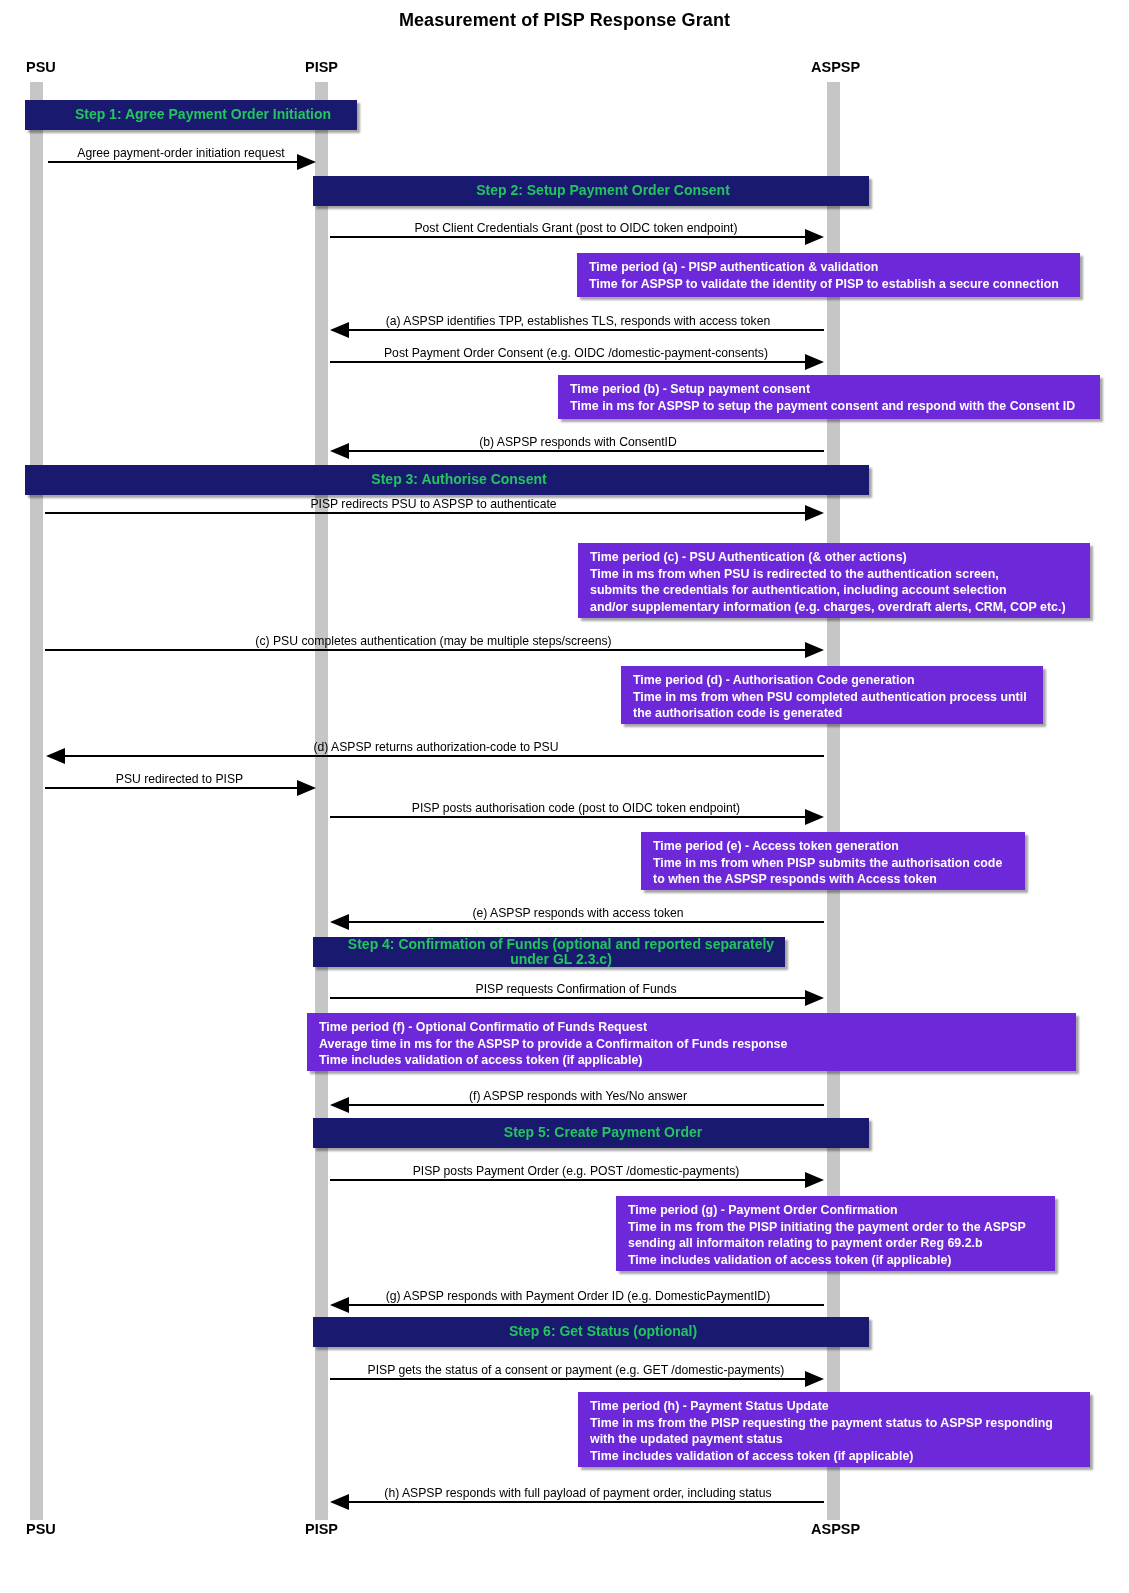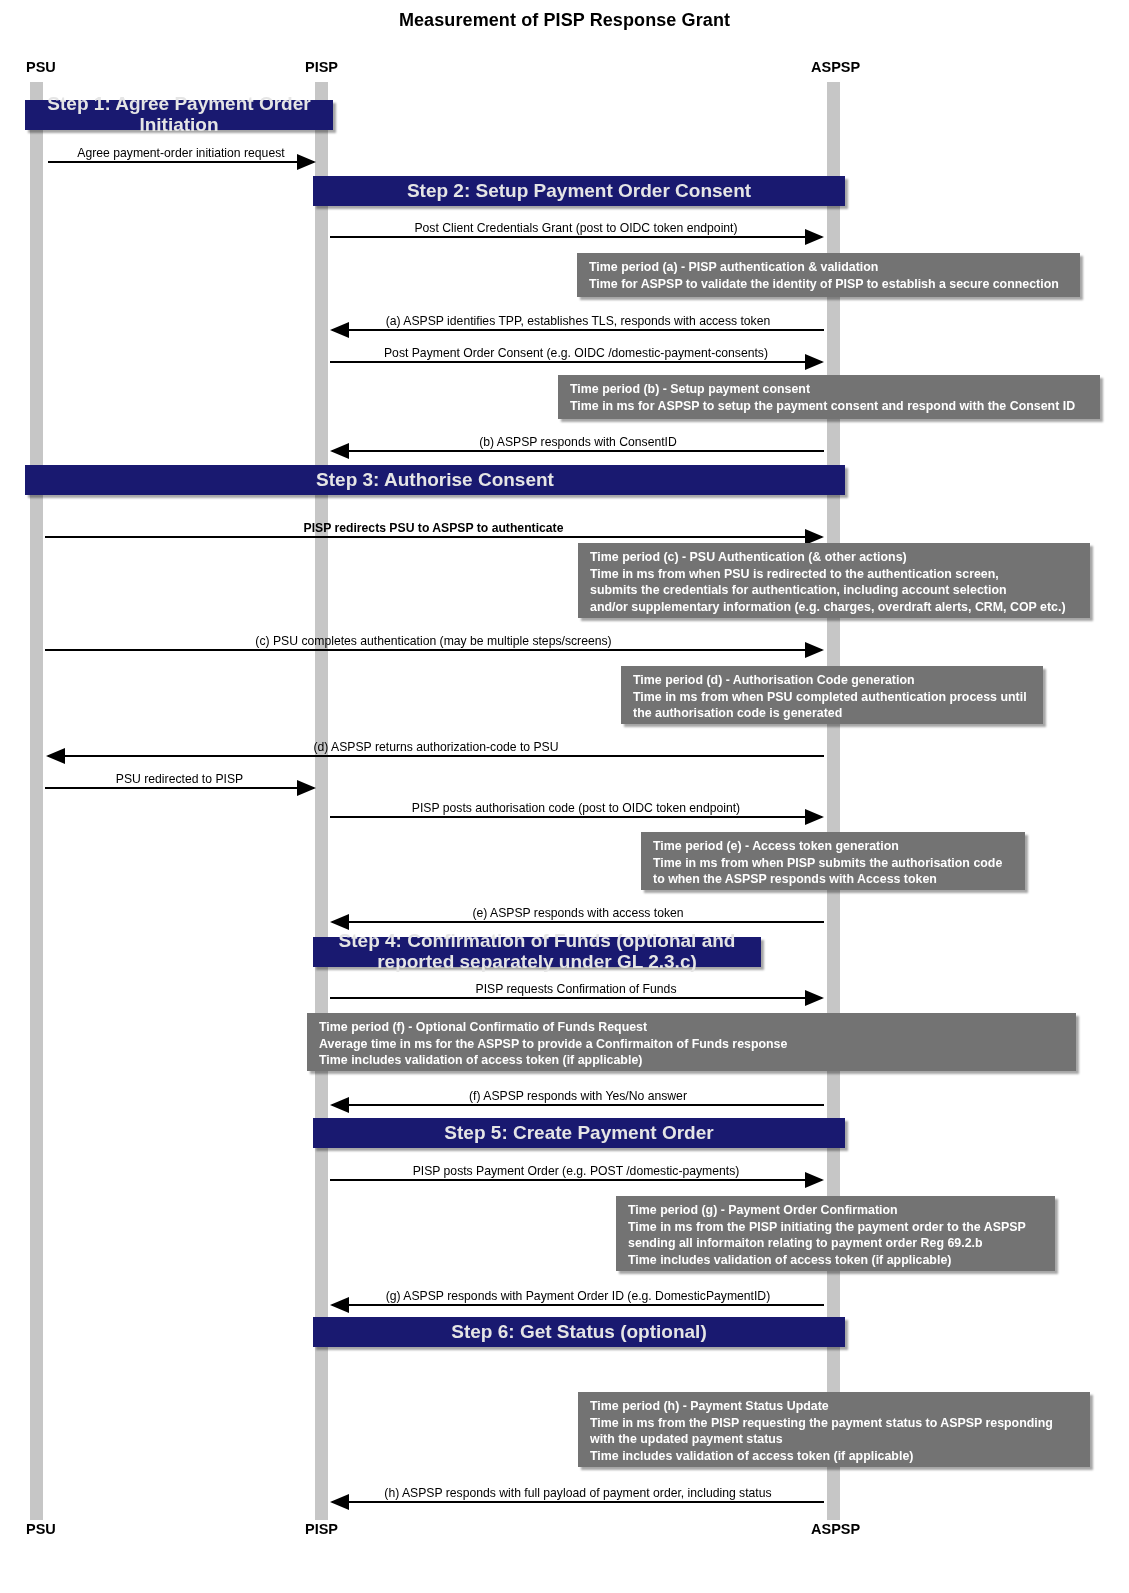--- a/index.html
+++ b/index.html
@@ -45,35 +45,36 @@
   .lifeline {
     position: absolute;
     width: 13px;
     background: #c6c6c6;
   }
 
   
   .step-bar {
     position: absolute;
     background: #191970;
-    color: #e5e5e5;
-    font-size: 19px;
+    color: #22c55e;
+    font-size: 14px;
     font-weight: bold;
     display: flex;
     align-items: center;
     justify-content: center;
     box-shadow: 3px 3px 2px rgba(0,0,0,0.35);
     text-align: center;
     line-height: 1.1;
+    padding-left: 24px;
   }
 
   
   .note-box {
     position: absolute;
-    background: #737373;
+    background: #6d28d9;
     color: #ffffff;
     font-size: 12.4px;
     font-weight: bold;
     box-shadow: 3px 3px 2px rgba(0,0,0,0.35);
     padding: 6px 22px 6px 12px;
     box-sizing: border-box;
     line-height: 1.33;
   }
   .note-box .note-line {
     display: block;
@@ -176,21 +177,21 @@
   </div>
 
   <div class="message dir-left" style="left:332px; top:428px; width:492px;">
     <span class="msg-label">(b) ASPSP responds with ConsentID</span>
     <span class="msg-line"></span>
     <span class="msg-head"></span>
   </div>
 
   <div class="step-bar" style="left:25px; top:465px; width:820px; height:30px;">Step 3: Authorise Consent</div>
 
-  <div class="message dir-right" style="left:45px; top:514px; width:777px;font-weight:bold;">
+  <div class="message dir-right" style="left:45px; top:490px; width:777px;">
     <span class="msg-label">PISP redirects PSU to ASPSP to authenticate</span>
     <span class="msg-line"></span>
     <span class="msg-head"></span>
   </div>
 
   <div class="note-box" style="left:578px; top:543px; width:512px; height:75px;">
     <span class="note-line">Time period (c) - PSU Authentication (&amp; other actions)</span>
     <span class="note-line">Time in ms from when PSU is redirected to the authentication screen,</span>
     <span class="note-line">submits the credentials for authentication, including account selection</span>
     <span class="note-line">and/or supplementary information (e.g. charges, overdraft alerts, CRM, COP etc.)</span>
@@ -274,20 +275,25 @@
   </div>
 
   <div class="message dir-left" style="left:332px; top:1282px; width:492px;">
     <span class="msg-label">(g) ASPSP responds with Payment Order ID (e.g. DomesticPaymentID)</span>
     <span class="msg-line"></span>
     <span class="msg-head"></span>
   </div>
 
   <div class="step-bar" style="left:313px; top:1317px; width:532px; height:30px;">Step 6: Get Status (optional)</div>
 
+  <div class="message dir-right" style="left:330px; top:1356px; width:492px;">
+    <span class="msg-label">PISP gets the status of a consent or payment (e.g. GET /domestic-payments)</span>
+    <span class="msg-line"></span>
+    <span class="msg-head"></span>
+  </div>
 
   <div class="note-box" style="left:578px; top:1392px; width:512px; height:75px;">
     <span class="note-line">Time period (h) - Payment Status Update</span>
     <span class="note-line">Time in ms from the PISP requesting the payment status to ASPSP responding</span>
     <span class="note-line">with the updated payment status</span>
     <span class="note-line">Time includes validation of access token (if applicable)</span>
   </div>
 
   <div class="message dir-left" style="left:332px; top:1479px; width:492px;">
     <span class="msg-label">(h) ASPSP responds with full payload of payment order, including status</span>

